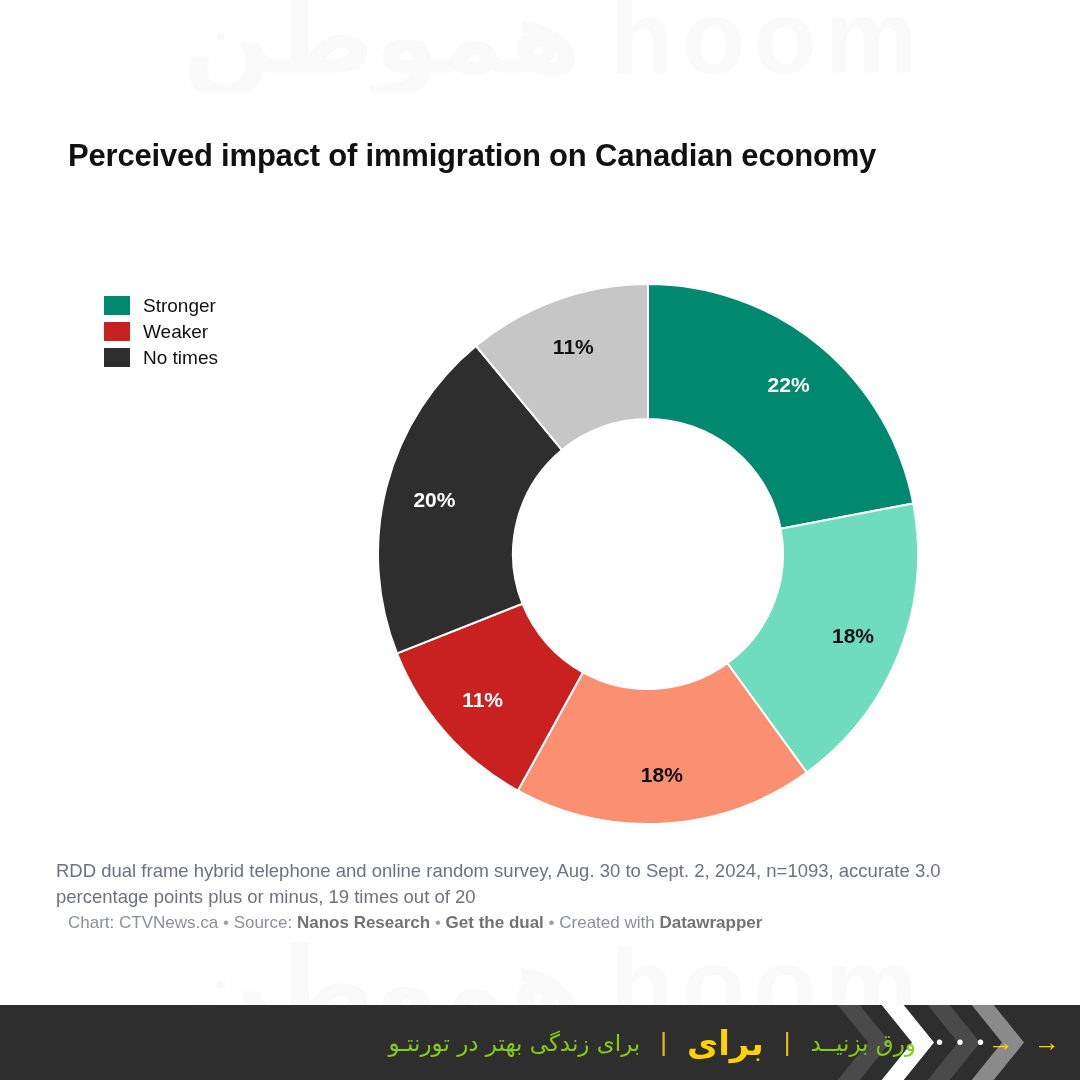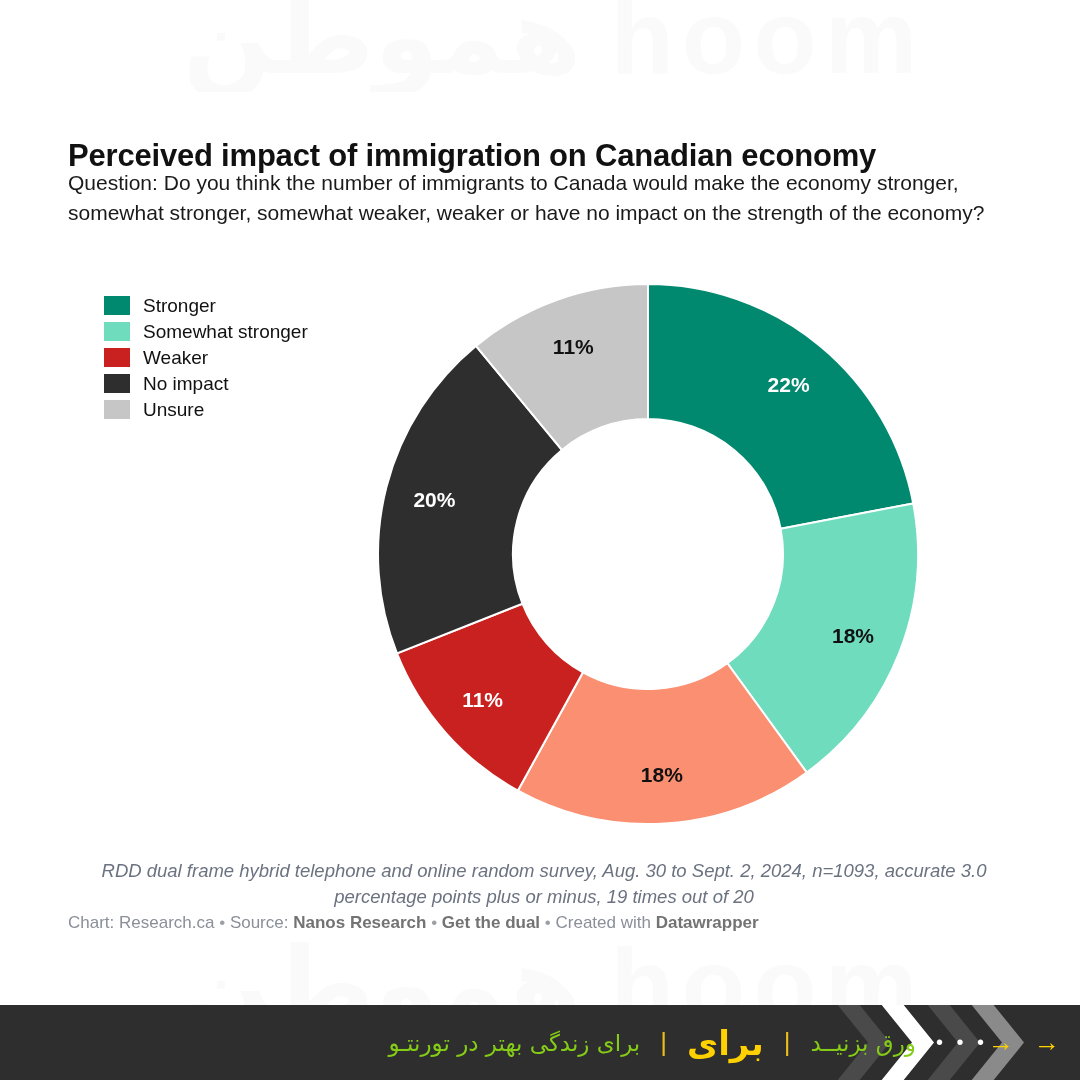--- a/index.html
+++ b/index.html
@@ -49,22 +49,22 @@
   .donut-wrap{position:absolute;left:378px;top:284px;width:540px;height:540px;}
   .donut-wrap svg{display:block;}
   .slice-label{
     font-family:"Liberation Sans","DejaVu Sans",sans-serif;
     font-size:21px;font-weight:bold;
     text-anchor:middle;dominant-baseline:central;
   }
 
   
   .notes{
-    position:absolute;left:69px;top:858px;width:950px;
-    font-size:18.5px;font-style:italic;color:#6b7280;line-height:1.42;text-align:center;
+    position:absolute;left:56px;top:858px;width:950px;
+    font-size:18.5px;color:#6b7280;line-height:1.42;
   }
   .credits{
     position:absolute;left:68px;top:911px;width:950px;
     font-size:17px;color:#8a8f98;line-height:1.4;
   }
   .credits .lnk{color:#737373;text-decoration:none;font-weight:bold;}
   .credits .sep{color:#9aa0a6;}
 
   
   .banner{
@@ -96,42 +96,33 @@
 <body>
 
 <div id="page">
 
   <div class="watermark wm-top">هموطن hoom</div>
   <div class="watermark wm-bot">هموطن hoom</div>
 
   <div class="card">
 
     <div class="title">Perceived impact of immigration on Canadian economy</div>
-    <div class="subtitle">Question: Do you think the number of immigrants to Canada would make the economy stronger, somewhat stronger, somewhat weaker, weaker or have no impact on the strength of the economy?</div>
 
     <div class="legend" id="legend">
         <div class="legend-row">
           <span class="legend-swatch" style="background: rgb(0, 137, 110);"></span>
           <span class="legend-label">Stronger</span>
         </div>
         <div class="legend-row">
-          <span class="legend-swatch" style="background: rgb(112, 220, 190);"></span>
-          <span class="legend-label">Somewhat stronger</span>
-        </div>
-        <div class="legend-row">
           <span class="legend-swatch" style="background: rgb(201, 33, 31);"></span>
           <span class="legend-label">Weaker</span>
         </div>
         <div class="legend-row">
           <span class="legend-swatch" style="background: rgb(46, 46, 46);"></span>
-          <span class="legend-label">No impact</span>
-        </div>
-        <div class="legend-row">
-          <span class="legend-swatch" style="background: rgb(198, 198, 198);"></span>
-          <span class="legend-label">Unsure</span>
+          <span class="legend-label">No times</span>
         </div>
       </div>
 
     <div class="donut-wrap">
       <svg id="donut-svg" width="540" height="540" viewBox="0 0 540 540">
           <path d="M 270 0 A 270 270 0 0 1 535.2175576967459 219.40704506185438 L 402.60877884837294 244.7035225309272 A 135 135 0 0 0 270 135 Z" fill="#00896e" stroke="#ffffff" stroke-width="2"></path>
           <text x="410.55198973958613" y="100.1018299679385" class="slice-label" fill="#ffffff">22%</text>
           <path d="M 535.2175576967459 219.40704506185438 A 270 270 0 0 1 428.70201811896777 488.4345884812358 L 349.3510090594839 379.2172942406179 A 135 135 0 0 0 402.60877884837294 244.7035225309272 Z" fill="#70dcbe" stroke="#ffffff" stroke-width="2"></path>
           <text x="475.01571513835944" y="351.17146386697146" class="slice-label" fill="#111111">18%</text>
           <path d="M 428.70201811896777 488.4345884812358 A 270 270 0 0 1 139.92650799253693 506.6028036118432 L 204.96325399626846 388.3014018059216 A 135 135 0 0 0 349.3510090594839 379.2172942406179 Z" fill="#fa8f72" stroke="#ffffff" stroke-width="2"></path>
@@ -141,21 +132,21 @@
           <path d="M 18.960348810172093 369.393629224863 A 270 270 0 0 1 97.89552276785383 61.96142445053687 L 183.94776138392692 165.98071222526843 A 135 135 0 0 0 144.48017440508605 319.69681461243147 Z" fill="#2e2e2e" stroke="#ffffff" stroke-width="2"></path>
           <text x="56.427412971136846" y="215.16387988014947" class="slice-label" fill="#ffffff">20%</text>
           <path d="M 97.89552276785383 61.96142445053687 A 270 270 0 0 1 269.99999999999994 0 L 270 135 A 135 135 0 0 0 183.94776138392692 165.98071222526843 Z" fill="#c6c6c6" stroke="#ffffff" stroke-width="2"></path>
           <text x="195.3082885859131" y="62.53579044559336" class="slice-label" fill="#111111">11%</text>
         </svg>
     </div>
 
     <div class="notes">RDD dual frame hybrid telephone and online random survey, Aug. 30 to Sept. 2, 2024, n=1093, accurate 3.0 percentage points plus or minus, 19 times out of 20</div>
 
     <div class="credits">
-      <span>Chart: Research.ca</span>
+      <span>Chart: CTVNews.ca</span>
       <span class="sep">•</span>
       <span>Source:</span>
       <a class="lnk" href="#">Nanos Research</a>
       <span class="sep">•</span>
       <a class="lnk" href="#">Get the dual</a>
       <span class="sep">•</span>
       <span>Created with</span>
       <a class="lnk" href="#">Datawrapper</a>
     </div>
 

